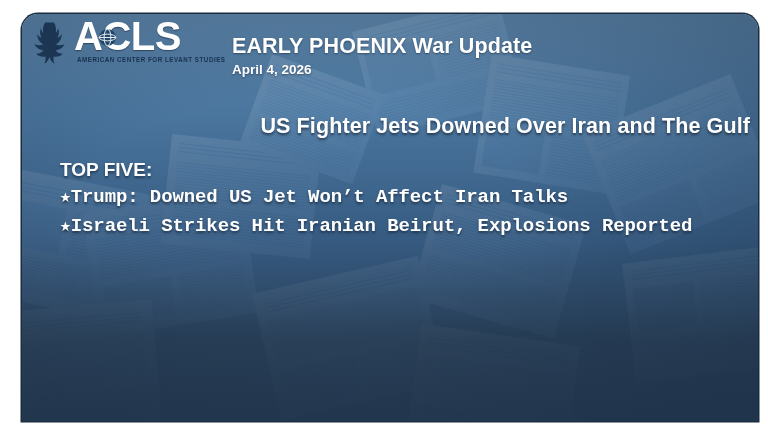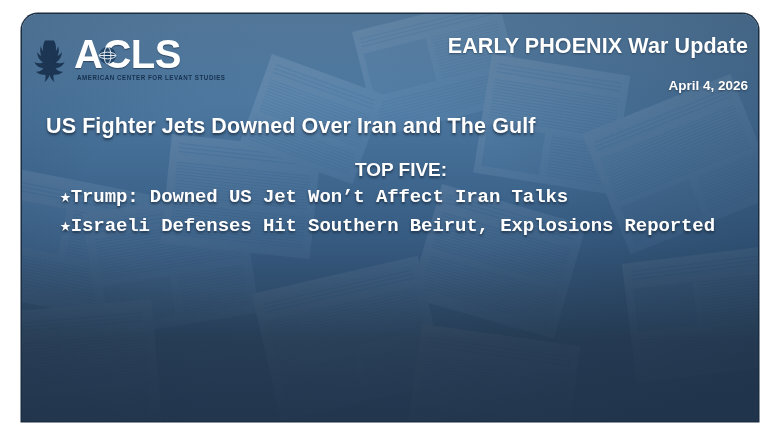--- a/index.html
+++ b/index.html
@@ -71,21 +71,21 @@
     position: absolute;
     left: 0;
     top: 0;
     right: 0;
     height: 78px;
   }
 
   .logo {
     position: absolute;
     left: 8px;
-    top: 20px;
+    top: 2px;
     width: 200px;
     height: 58px;
   }
   .logo-mark {
     position: absolute;
     left: 0;
     top: 2px;
     width: 48px;
     height: 48px;
   }
@@ -121,65 +121,64 @@
     white-space: nowrap;
     transform: scaleY(1.05);
     transform-origin: left top;
   }
 
   .title-block {
     position: absolute;
     left: 210px;
     right: 10px;
     top: 20px;
-    text-align: right;
+    text-align: left;
   }
   .title-main {
     font-size: 21.5px;
     font-weight: bold;
     letter-spacing: 0.1px;
     color: #ffffff;
     line-height: 25px;
     text-shadow: 0 1px 2px rgba(18,32,50,0.5);
   }
   .title-date {
     font-size: 13.5px;
     font-weight: bold;
     color: #ffffff;
     line-height: 19px;
-    margin-top: 17px;
+    margin-top: 1px;
     text-shadow: 0 1px 2px rgba(18,32,50,0.5);
   }
 
   .headline {
     position: absolute;
     left: 24px;
     right: 8px;
     top: 100px;
-    text-align: left;
+    text-align: right;
     font-size: 21.5px;
     font-weight: bold;
     color: #ffffff;
     letter-spacing: 0.1px;
     text-shadow: 0 1.5px 2.5px rgba(14,26,42,0.65);
   }
 
   .body-block {
     position: absolute;
     left: 38px;
     right: 16px;
     top: 142px;
   }
   .top-five-label {
     font-size: 19px;
     font-weight: bold;
     color: #ffffff;
     line-height: 27px;
     text-shadow: 0 1.5px 2.5px rgba(14,26,42,0.6);
-    text-align: center;
   }
   .headline-item {
     font-size: 19px;
     font-weight: bold;
     color: #ffffff;
     line-height: 29px;
     text-shadow: 0 1.5px 2.5px rgba(14,26,42,0.6);
     letter-spacing: -0.1px;
     font-family: Liberation Mono, monospace;
   }
@@ -334,19 +333,19 @@
 
       <div class="headline">US Fighter Jets Downed Over Iran and The Gulf</div>
 
       <div class="body-block">
         <div class="top-five-label">TOP FIVE:</div>
 
         <div class="headline-item"><span class="star">★</span><span>Trump: Downed US Jet Won’t Affect Iran Talks</span></div>
 
 
 
-        <div class="headline-item"><span class="star">★</span><span>Israeli Defenses Hit Southern Beirut, Explosions Reported</span></div>
+        <div class="headline-item"><span class="star">★</span><span>Israeli Strikes Hit Iranian Beirut, Explosions Reported</span></div>
 
       </div>
 
     </div>
   </div>
 </div>
 
 </body></html>

